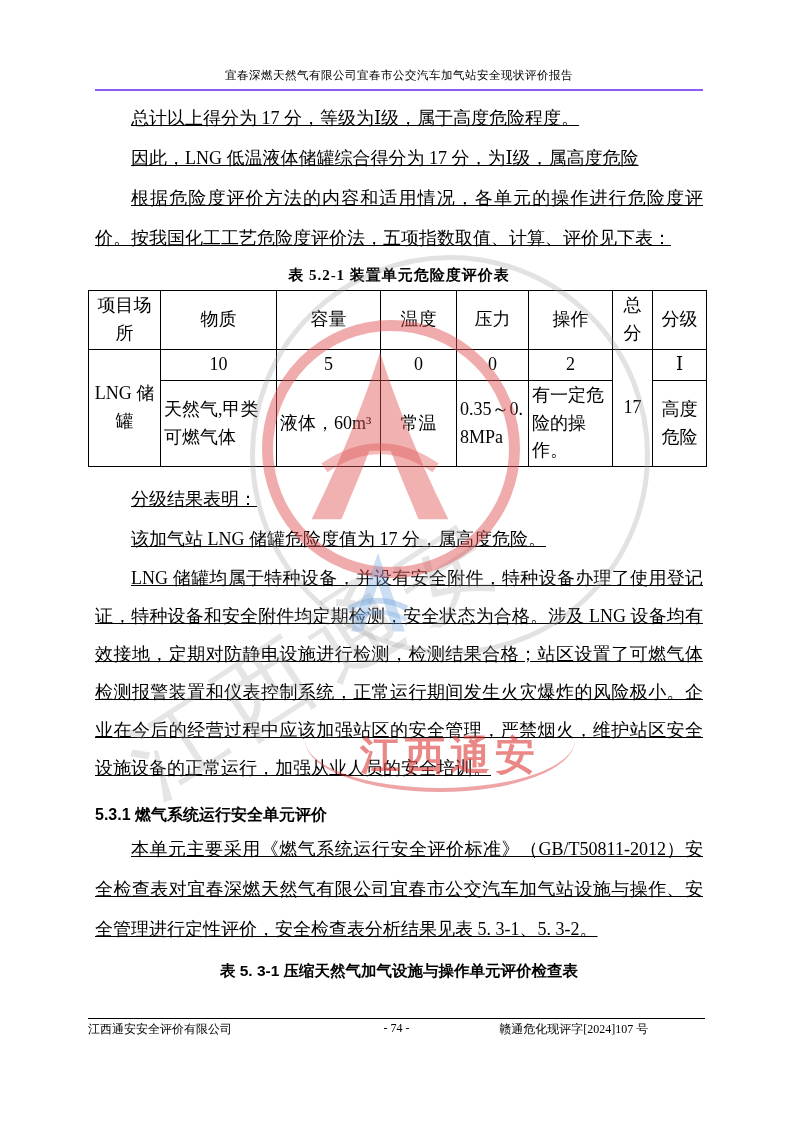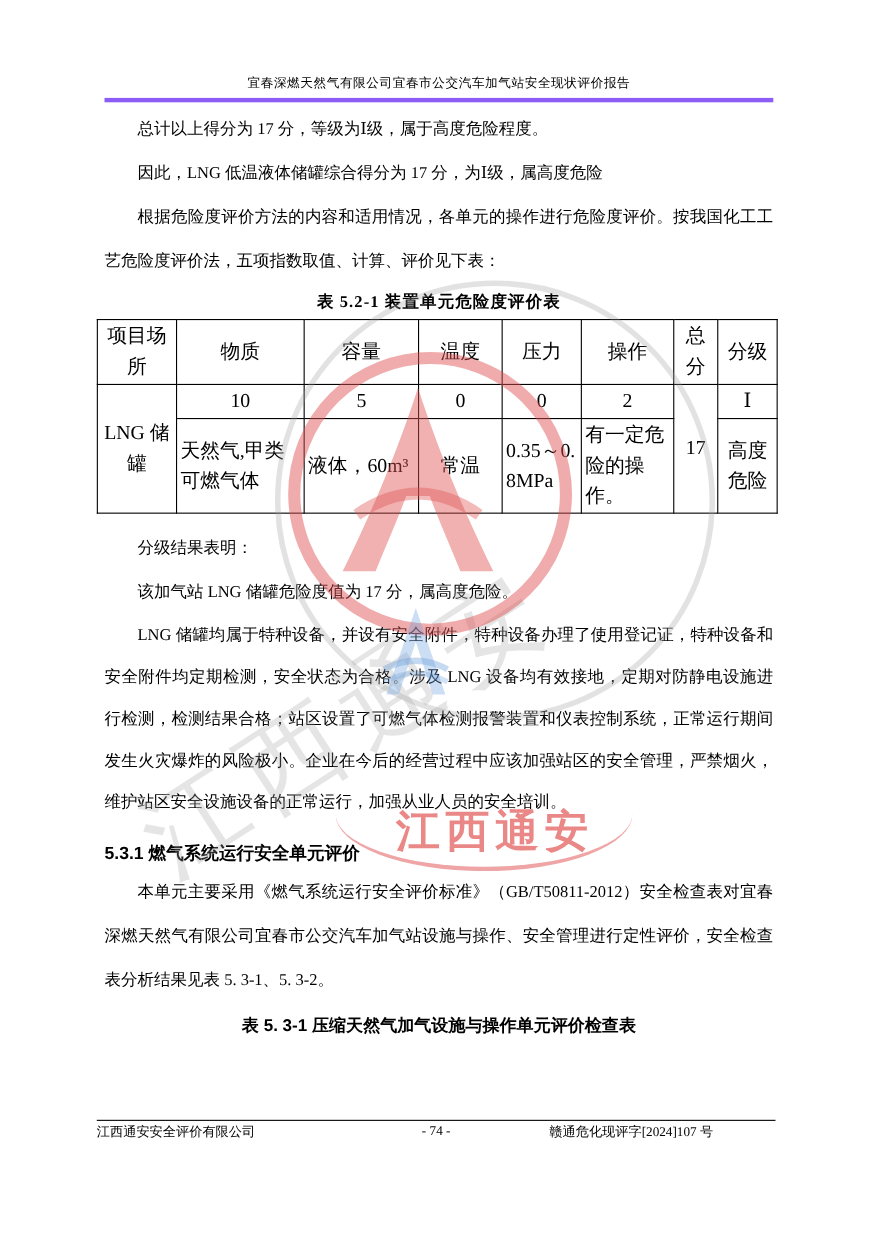--- a/index.html
+++ b/index.html
@@ -14,34 +14,35 @@
   }
 
   
   .doc-header {
     position: absolute;
     top: 68px; left: 95px; right: 90px;
     text-align: center;
     font-size: 11.5px;
     letter-spacing: 0.5px;
     padding-bottom: 6px;
-    border-bottom: 4px solid #8b5cf6;
+    border-bottom: 2px solid #8b5cf6;
   }
 
   
   .content {
     position: absolute;
     top: 98px; left: 95px; width: 608px;
   }
   p.body-para {
     margin: 0;
-    font-size: 15px;
+    font-size: 18px;
     line-height: 40px;
     text-align: justify;
     text-indent: 2em;
+    text-decoration: underline;
   }
   p.tight { line-height: 38px; }
   p.after-table { margin-top: 12px; }
 
   .table-caption {
     text-align: center;
     font-size: 15px;
     font-weight: 600;
     margin: 4px 0 2px 0;
     line-height: 26px;

